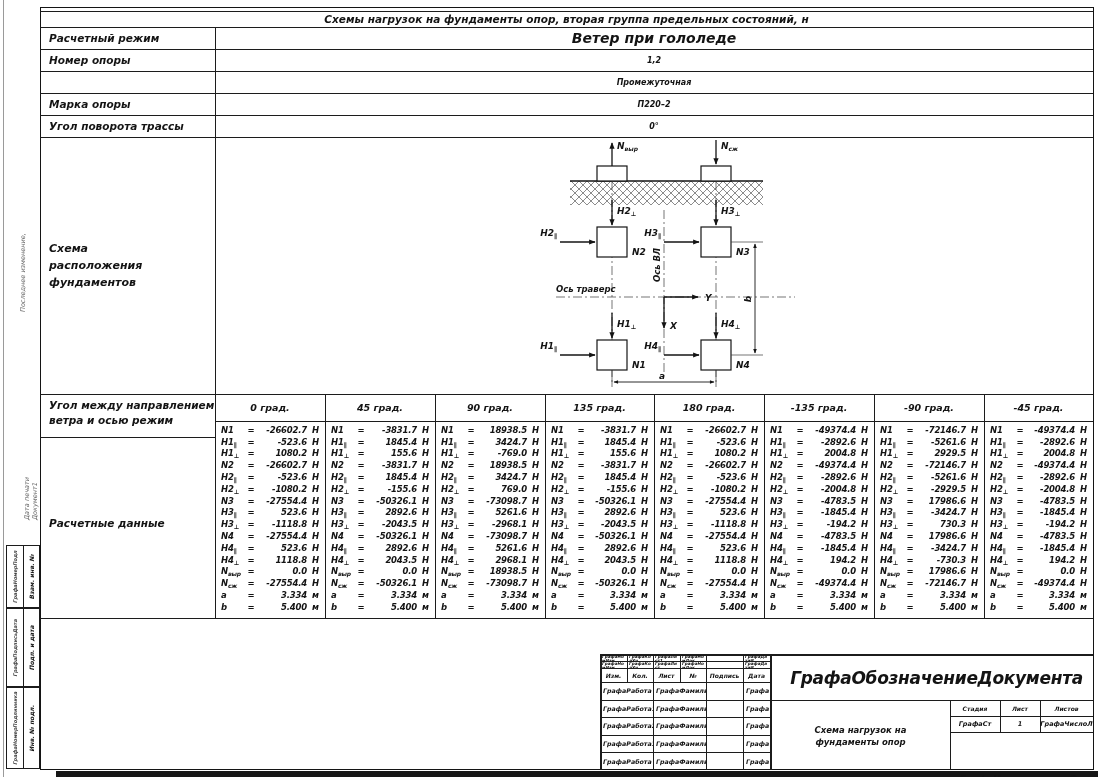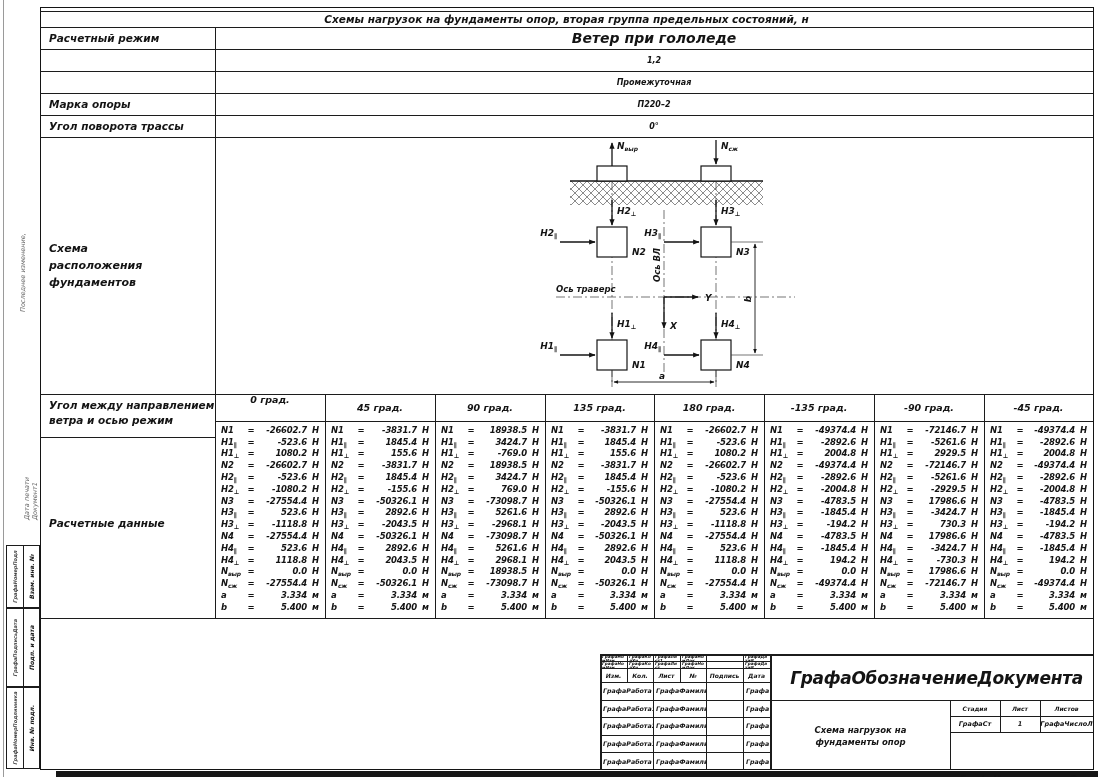--- a/index.html
+++ b/index.html
@@ -63,20 +63,21 @@
 
 <div class="sheet">
   <div class="paper-edge"></div>
   <div class="frame"></div>
   <div class="shadow-bottom"></div>
 
   <div class="cell ctr title-row" style="left:40px;top:11px;width:1053px;height:16px;">Схемы нагрузок на фундаменты опор, вторая группа предельных состояний, н</div>
 
   <div class="cell lab" style="left:40px;top:27px;width:175px;height:22px;">Расчетный режим</div>
   <div class="cell ctr val-big" style="left:215px;top:27px;width:878px;height:22px;">Ветер при гололеде</div>
+  <div class="cell lab" style="left:40px;top:49px;width:175px;height:22px;">Номер опоры</div>
   <div class="cell ctr val-sm" style="left:215px;top:49px;width:878px;height:22px;">1,2</div>
   <div class="cell lab" style="left:40px;top:93px;width:175px;height:22px;">Марка опоры</div>
   <div class="cell ctr val-sm" style="left:215px;top:71px;width:878px;height:22px;">Промежуточная</div>
   <div class="cell ctr val-sm" style="left:215px;top:93px;width:878px;height:22px;">П220–2</div>
   <div class="cell lab" style="left:40px;top:115px;width:175px;height:22px;">Угол поворота трассы</div>
   <div class="cell ctr val-sm" style="left:215px;top:115px;width:878px;height:22px;">0°</div>
 
   <div class="left-multiline" style="left:49px;top:240px;">
     <div>Схема</div>
     <div>расположения</div>
@@ -151,21 +152,21 @@
     <line x1="399" y1="245" x2="499" y2="245" stroke="#141414" stroke-width="0.9" marker-start="url(#arr)" marker-end="url(#arr)"></line>
     <text x="447" y="242" text-anchor="middle">a</text>
 
     <line x1="516" y1="105" x2="548" y2="105" stroke="#3a3a3a" stroke-width="0.7"></line>
     <line x1="516" y1="218" x2="548" y2="218" stroke="#3a3a3a" stroke-width="0.7"></line>
     <line x1="540" y1="107" x2="540" y2="216" stroke="#141414" stroke-width="0.9" marker-start="url(#arr)" marker-end="url(#arr)"></line>
     <text x="536" y="162" text-anchor="middle" transform="rotate(-90 536 162)">b</text>
   </svg>
 
   <div id="angle-columns">
-      <div class="angle-head" style="left: 215px; top: 386px; width: 110px; height: 27px;">0 град.</div>
+      <div class="angle-head" style="left: 215px; top: 394px; width: 110px; height: 27px;">0 град.</div>
       <div class="angle-head" style="left: 325px; top: 394px; width: 110px; height: 27px;">45 град.</div>
       <div class="angle-head" style="left: 435px; top: 394px; width: 110px; height: 27px;">90 град.</div>
       <div class="angle-head" style="left: 545px; top: 394px; width: 109px; height: 27px;">135 град.</div>
       <div class="angle-head" style="left: 654px; top: 394px; width: 110px; height: 27px;">180 град.</div>
       <div class="angle-head" style="left: 764px; top: 394px; width: 110px; height: 27px;">-135 град.</div>
       <div class="angle-head" style="left: 874px; top: 394px; width: 110px; height: 27px;">-90 град.</div>
       <div class="angle-head" style="left: 984px; top: 394px; width: 109px; height: 27px;">-45 град.</div>
     </div>
   <div id="data-columns">
       <div class="data-col" style="left: 215px; top: 421px; width: 110px; height: 197px;">

